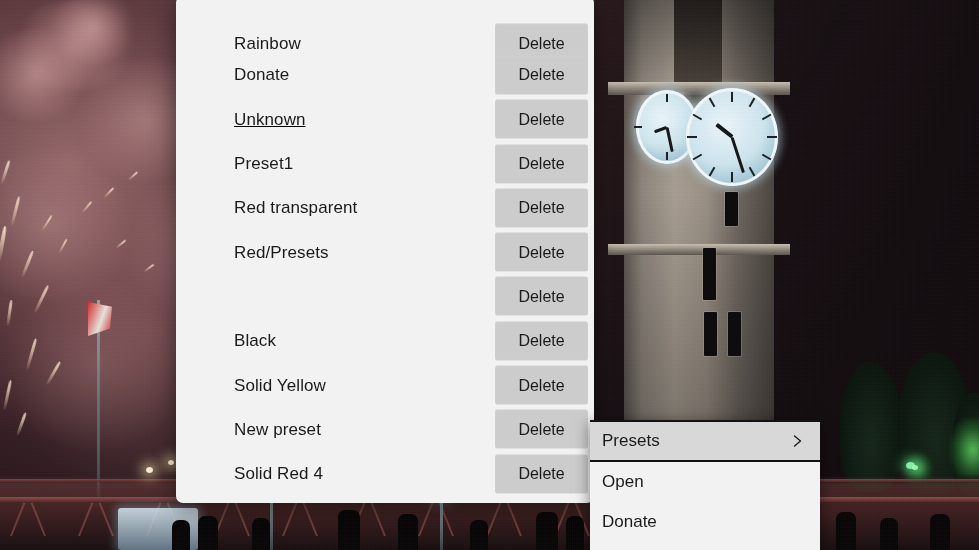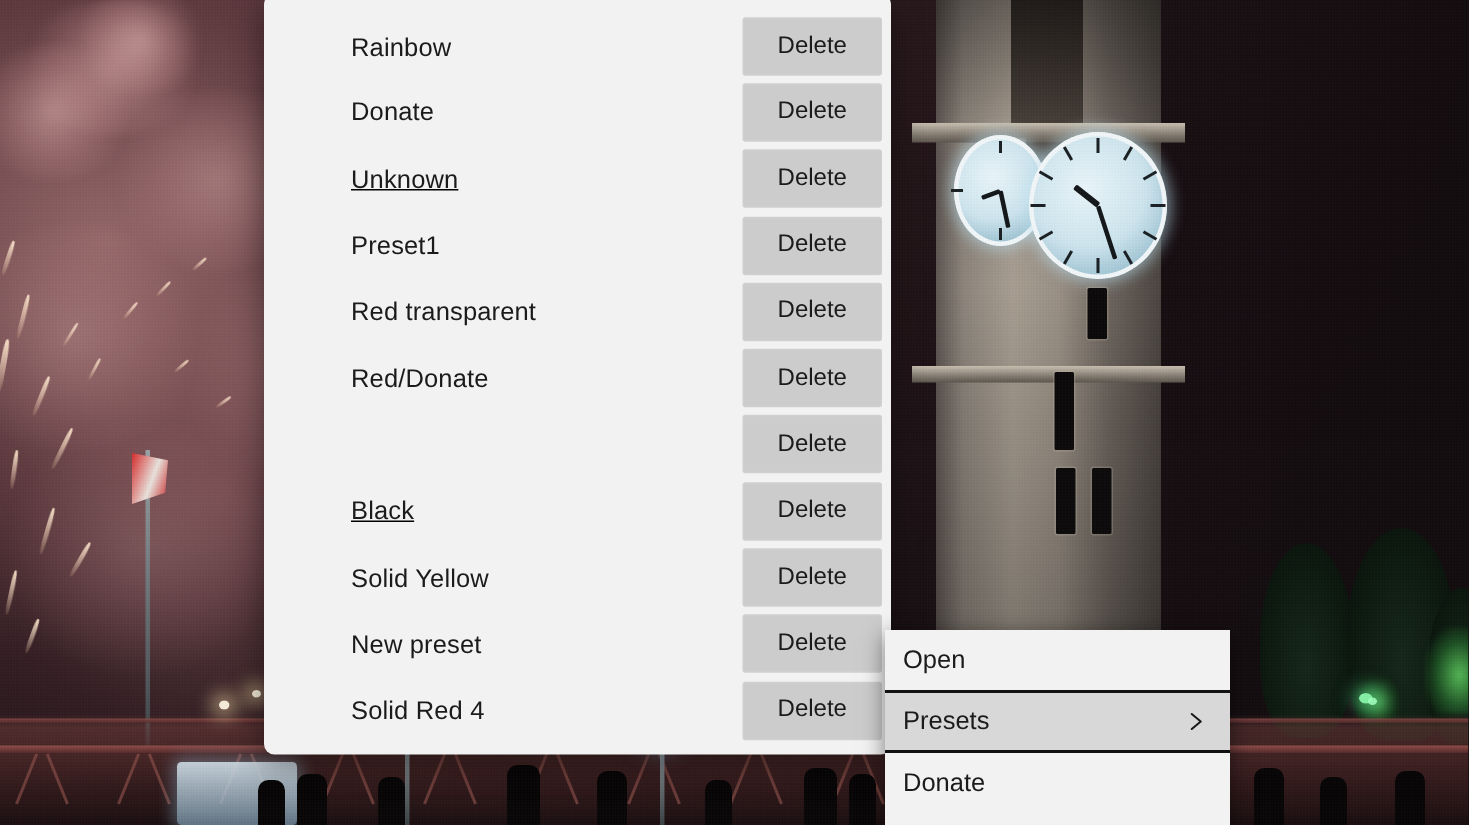--- a/index.html
+++ b/index.html
@@ -318,76 +318,76 @@
   <div class="crowd" style="left:566px;top:516px;width:18px;height:34px;"></div>
   <div class="crowd" style="left:836px;top:512px;width:20px;height:38px;"></div>
   <div class="crowd" style="left:880px;top:518px;width:18px;height:32px;"></div>
   <div class="crowd" style="left:930px;top:514px;width:20px;height:36px;"></div>
 
   <div class="bg-layer noise"></div>
 </div>
 
 <div id="presets-panel">
   <div id="presets-list">
-      <div class="preset-row" style="top: 13px;">
+      <div class="preset-row" style="top: 25px;">
         <span class="preset-name">Rainbow</span>
         <button class="delete-btn">Delete</button>
       </div>
       <div class="preset-row" style="top: 56.8px;">
         <span class="preset-name">Donate</span>
         <button class="delete-btn">Delete</button>
       </div>
       <div class="preset-row" style="top: 101.1px; text-decoration: underline;">
         <span class="preset-name">Unknown</span>
         <button class="delete-btn">Delete</button>
       </div>
       <div class="preset-row" style="top: 145.4px;">
         <span class="preset-name">Preset1</span>
         <button class="delete-btn">Delete</button>
       </div>
       <div class="preset-row" style="top: 189.7px;">
         <span class="preset-name">Red transparent</span>
         <button class="delete-btn">Delete</button>
       </div>
       <div class="preset-row" style="top: 234px;">
-        <span class="preset-name">Red/Donate</span>
+        <span class="preset-name">Red/Presets</span>
         <button class="delete-btn">Delete</button>
       </div>
       <div class="preset-row" style="top: 278.3px;">
         <button class="delete-btn">Delete</button>
       </div>
-      <div class="preset-row" style="top: 322.6px; text-decoration: underline;">
+      <div class="preset-row" style="top: 322.6px;">
         <span class="preset-name">Black</span>
         <button class="delete-btn">Delete</button>
       </div>
       <div class="preset-row" style="top: 366.9px;">
         <span class="preset-name">Solid Yellow</span>
         <button class="delete-btn">Delete</button>
       </div>
       <div class="preset-row" style="top: 411.2px;">
         <span class="preset-name">New preset</span>
         <button class="delete-btn">Delete</button>
       </div>
       <div class="preset-row" style="top: 455.5px;">
         <span class="preset-name">Solid Red 4</span>
         <button class="delete-btn">Delete</button>
       </div>
     </div>
 </div>
 
 <div id="context-menu">
   <div id="context-menu-items">
-      <div class="menu-item">
-        <span class="mi-label">Open</span>
-      </div>
       <div class="menu-item highlight">
         <span class="mi-label">Presets</span>
         <span class="chevron">
           <svg viewBox="0 0 13 13" width="13" height="13">
             <polyline points="3.5,1.5 9.5,6.5 3.5,11.5" fill="none" stroke="#1b1b1b" stroke-width="1.4" stroke-linecap="round" stroke-linejoin="round"></polyline>
           </svg>
         </span>
       </div>
       <div class="menu-item">
+        <span class="mi-label">Open</span>
+      </div>
+      <div class="menu-item">
         <span class="mi-label">Donate</span>
       </div>
     </div>
 </div>
 
 </body></html>

